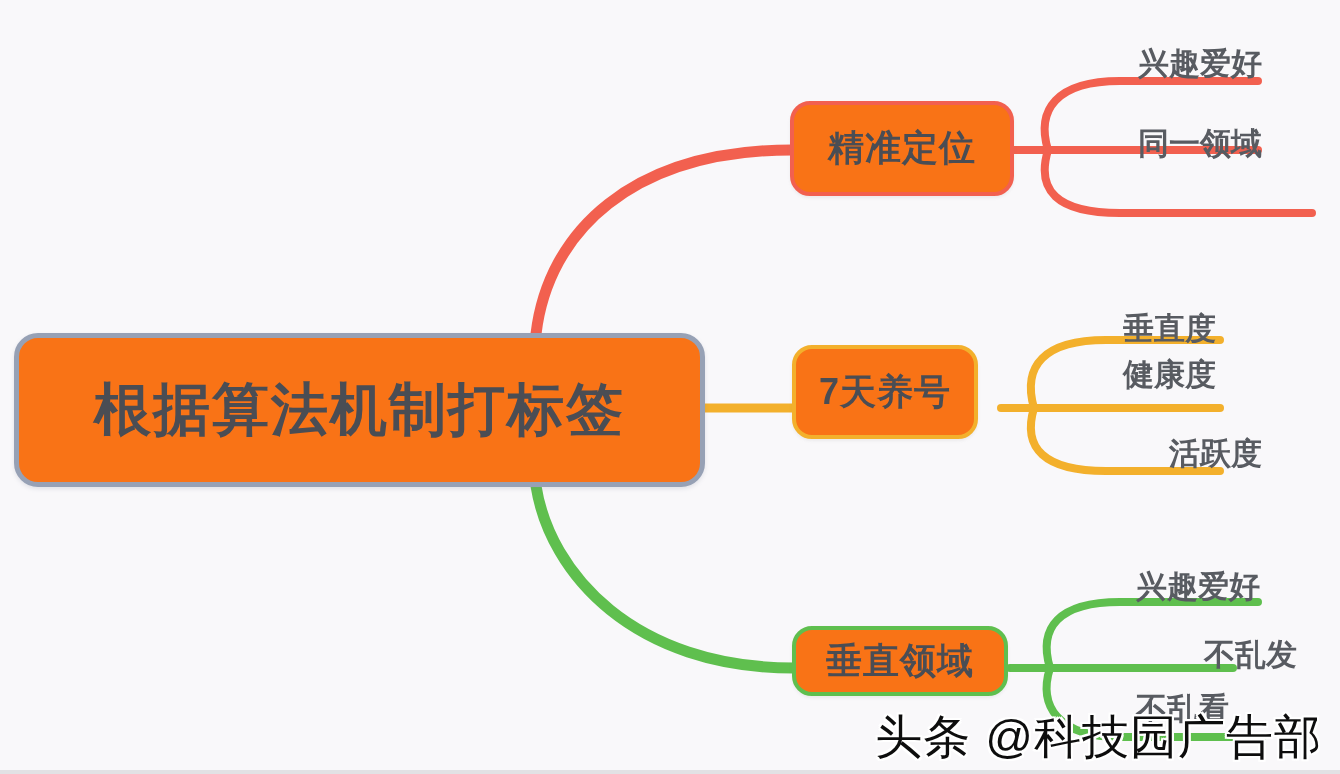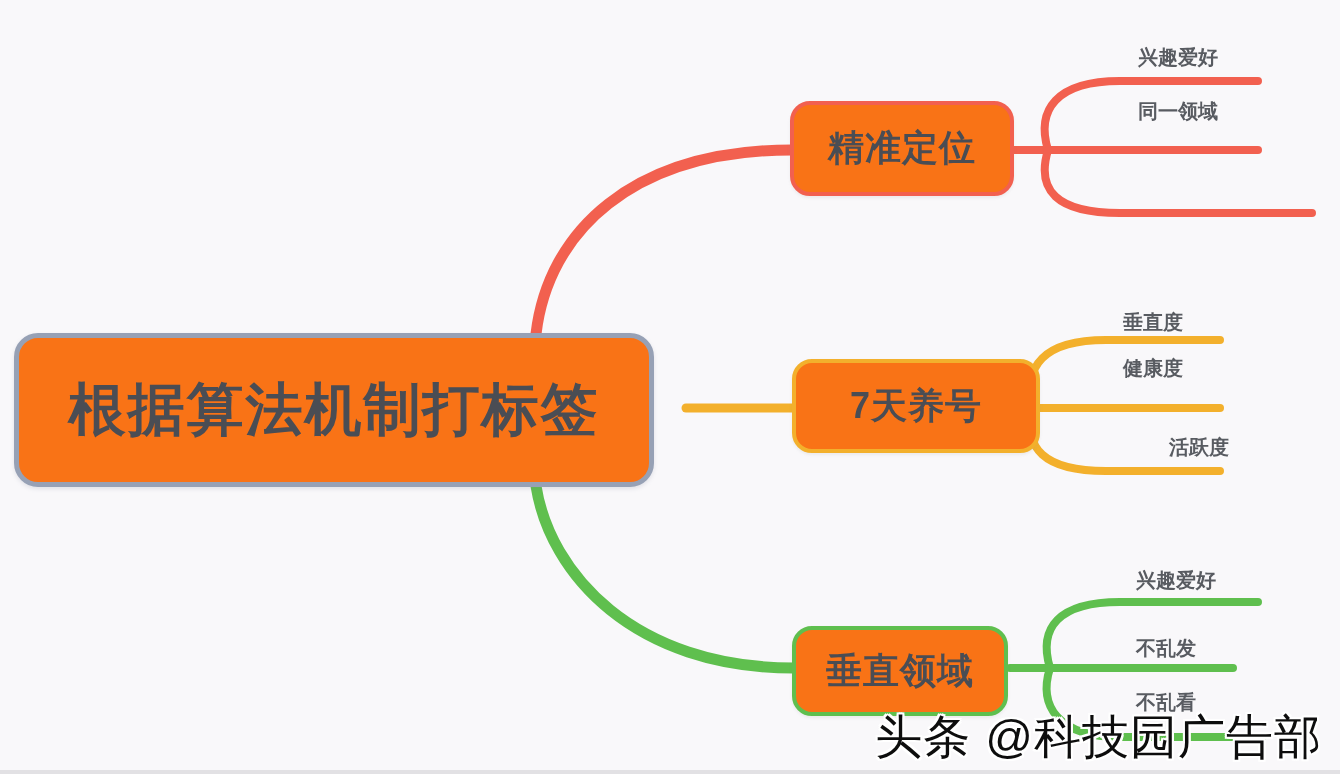--- a/index.html
+++ b/index.html
@@ -14,36 +14,36 @@
   .node{
     position:absolute;
     background:#f97316;
     display:flex;align-items:center;justify-content:center;
     box-sizing:border-box;
     color:#4a4d54;
     font-weight:bold;
     cursor:default;
   }
   .central-node{
-    left:14px;top:333px;width:640px;height:154px;
+    left:14px;top:333px;width:691px;height:154px;
     border:5px solid #97a1b5;border-radius:24px;
     font-size:57px;letter-spacing:2px;
     box-shadow:0 2px 4px rgba(120,130,150,.18);
   }
   .branch-node{
     border:4px solid;border-radius:20px;
     font-size:36px;letter-spacing:1px;
     box-shadow:0 2px 3px rgba(150,150,150,.12);
   }
   .branch-node.red{left:790px;top:101px;width:224px;height:95px;}
-  .branch-node.yellow{left:792px;top:359px;width:248px;height:94px;}
-  .branch-node.green{left:792px;top:626px;width:216px;height:90px;}
+  .branch-node.yellow{left:792px;top:345px;width:186px;height:94px;}
+  .branch-node.green{left:792px;top:626px;width:216px;height:70px;}
   .leaf-label{
     position:absolute;
-    font-size:20px;font-weight:600;color:#585b61;
+    font-size:31px;font-weight:600;color:#585b61;
     white-space:nowrap;line-height:1.15;
     cursor:default;
   }
   .watermark{
     position:absolute;right:18px;top:706px;
     font-size:47px;font-weight:400;color:#0d0d0d;
     letter-spacing:1px;white-space:nowrap;z-index:5;
     text-shadow:
       -2px -2px 0 #ffffff, 2px -2px 0 #ffffff,
       -2px  2px 0 #ffffff, 2px  2px 0 #ffffff,
@@ -78,26 +78,26 @@
     <path d="M1050,668 C1038,706 1058,737 1120,737 L1262,737" stroke-width="8" stroke-linecap="round" stroke="#5fbf4e"></path>
   </svg>
 
   <div class="node central-node">根据算法机制打标签</div>
 
   <div class="node branch-node red" style="border-color: rgb(242, 96, 79);">精准定位</div>
   <div class="node branch-node yellow" style="border-color: rgb(243, 176, 44);">7天养号</div>
   <div class="node branch-node green" style="border-color: rgb(95, 191, 78);">垂直领域</div>
 
   <div class="leaf-label" style="left:1138px;top:46px">兴趣爱好</div>
-  <div class="leaf-label" style="left:1138px;top:100px">同一领域</div>
+  <div class="leaf-label" style="left:1138px;top:126px">同一领域</div>
 
   <div class="leaf-label" style="left:1123px;top:311px">垂直度</div>
   <div class="leaf-label" style="left:1123px;top:357px">健康度</div>
   <div class="leaf-label" style="left:1169px;top:436px">活跃度</div>
 
   <div class="leaf-label" style="left:1136px;top:569px">兴趣爱好</div>
-  <div class="leaf-label" style="left:1136px;top:637px">不乱发</div>
+  <div class="leaf-label" style="left:1204px;top:637px">不乱发</div>
   <div class="leaf-label" style="left:1136px;top:691px">不乱看</div>
 
   <div class="watermark">头条 @科技园广告部</div>
 
   <div class="bottom-edge"></div>
 </div>
 
 </body></html>

